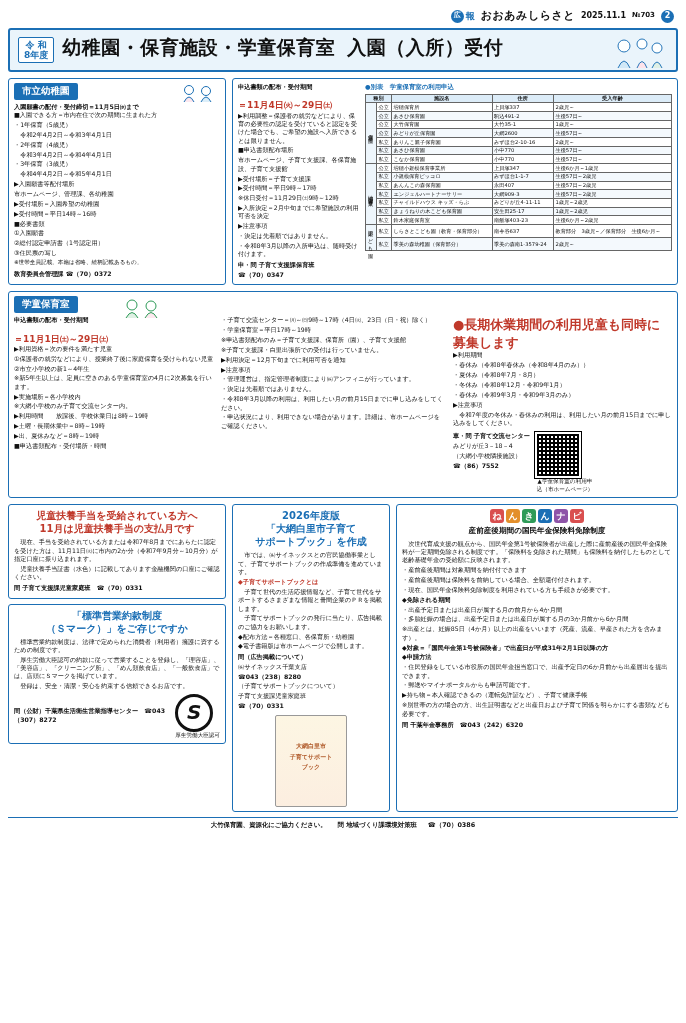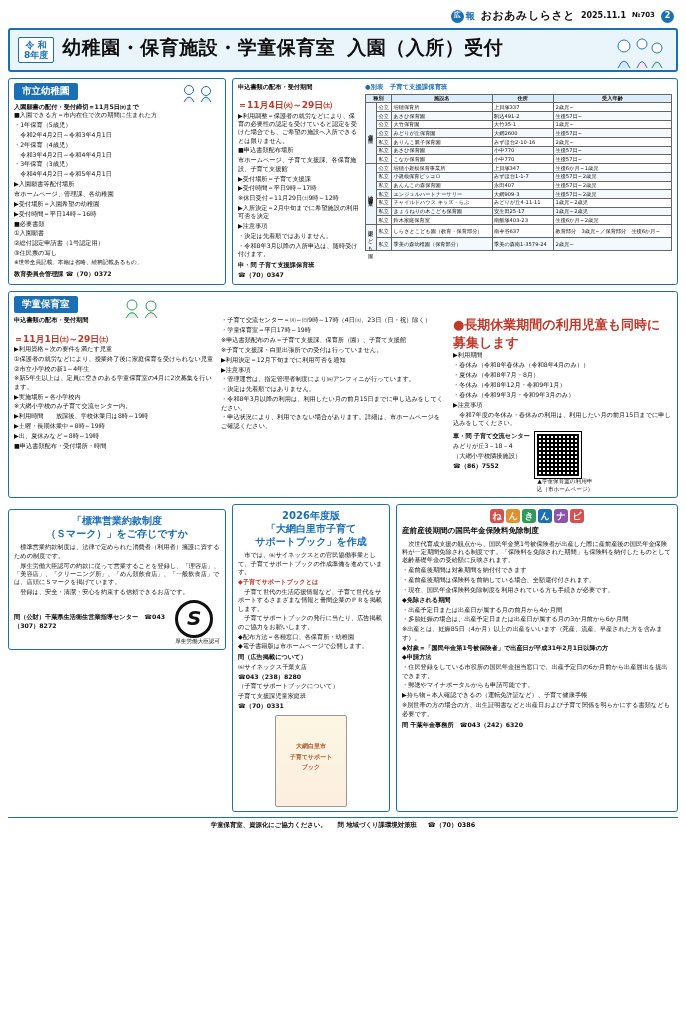--- a/index.html
+++ b/index.html
@@ -200,21 +200,21 @@
           <p>※休日受付＝11月29日㈯9時～12時</p>
           <p>▶入所決定＝2月中旬までに希望施設の利用可否を決定</p>
           <p>▶注意事項</p>
           <p>・決定は先着順ではありません。</p>
           <p>・令和8年3月以降の入所申込は、随時受け付けます。</p>
           <p></p>
           <p class="bold" style="margin-top:2px">申・問 子育て支援課保育班</p>
           <p class="bold">☎（70）0347</p>
         </div>
         <div style="flex:1">
-          <div class="bold blue" style="font-size:6.4px;margin-bottom:2px">●別表　子育て支援課保育班</div>
+          <div class="bold blue" style="font-size:6.4px;margin-bottom:2px">●別表　学童保育室の利用申込</div>
           <table class="fac">
             <thead>
               <tr>
                 <th colspan="2">種別</th>
                 <th>施設名</th>
                 <th>住所</th>
                 <th>受入年齢</th>
               </tr>
             </thead>
             <tbody id="fac-body">
@@ -380,20 +380,29 @@
             <div class="small" style="width:60px">▲学童保育室の利用申込（市ホームページ）</div>
           </div>
         </div>
       </div>
     </div>
   </div>
 
   <div class="cols" style="margin-top:6px; align-items:stretch">
 
     <div style="width:218px">
+      <div class="box">
+        <div class="band-title">
+          <div>児童扶養手当を受給されている方へ</div>
+          <div>11月は児童扶養手当の支払月です</div>
+        </div>
+        <p>　現在、手当を受給されている方または令和7年8月までにあらたに認定を受けた方は、11月11日㈫に市内の2か分（令和7年9月分～10月分）が指定口座に振り込まれます。</p>
+        <p>　児童扶養手当証書（水色）に記載してあります金融機関の口座にご確認ください。</p>
+        <p class="bold" style="margin-top:2px">問 子育て支援課児童家庭班　☎（70）0331</p>
+      </div>
 
       <div class="box" style="margin-top:5px">
         <div class="band-title blue">
           <div>「標準営業約款制度</div>
           <div>（Ｓマーク）」をご存じですか</div>
         </div>
         <p>　標準営業約款制度は、法律で定められた消費者（利用者）擁護に資するための制度です。</p>
         <p>　厚生労働大臣認可の約款に従って営業することを登録し、「理容店」、「美容店」、「クリーニング所」、「めん類飲食店」、「一般飲食店」では、店頭にＳマークを掲げています。</p>
         <p>　登録は、安全・清潔・安心を約束する信頼できるお店です。</p>
         <div style="display:flex; align-items:center; gap:6px; margin-top:3px">
@@ -440,40 +449,40 @@
     <div style="flex:1">
       <div class="box" style="height:100%">
         <div class="nenkin-title" id="nenkin-chars">
             <span class="nenkin-ch" style="background: rgb(217, 79, 79);">ね</span>
             <span class="nenkin-ch" style="background: rgb(227, 143, 43);">ん</span>
             <span class="nenkin-ch" style="background: rgb(46, 155, 88);">き</span>
             <span class="nenkin-ch" style="background: rgb(27, 111, 181);">ん</span>
             <span class="nenkin-ch" style="background: rgb(142, 84, 168);">ナ</span>
             <span class="nenkin-ch" style="background: rgb(217, 79, 79);">ビ</span>
           </div>
-        <div class="bold" style="font-size:7.6px; margin-bottom:3px">産前産後期間の国民年金保険料免除制度</div>
+        <div class="bold" style="text-align:center; font-size:7.6px; margin-bottom:3px">産前産後期間の国民年金保険料免除制度</div>
         <p>　次世代育成支援の観点から、国民年金第1号被保険者が出産した際に産前産後の国民年金保険料が一定期間免除される制度です。「保険料を免除された期間」も保険料を納付したものとして老齢基礎年金の受給額に反映されます。</p>
         <p>・産前産後期間は対象期間を納付付できます</p>
         <p>・産前産後期間は保険料を前納している場合、全額還付付されます。</p>
         <p>・現在、国民年金保険料免除制度を利用されている方も手続きが必要です。</p>
         <p class="bold">◆免除される期間</p>
         <p>・出産予定日または出産日が属する月の前月から4か月間</p>
         <p>・多胎妊娠の場合は、出産予定日または出産日が属する月の3か月前から6か月間</p>
         <p>※出産とは、妊娠85日（4か月）以上の出産をいいます（死産、流産、早産された方を含みます）。</p>
         <p class="bold">◆対象＝「国民年金第1号被保険者」で出産日が平成31年2月1日以降の方</p>
         <p class="bold">◆申請方法</p>
         <p>・住民登録をしている市役所の国民年金担当窓口で、出産予定日の6か月前から出産届出を提出できます。</p>
         <p>・郵送やマイナポータルからも申請可能です。</p>
         <p>▶持ち物＝本人確認できるの（運転免許証など）、子育て健康手帳</p>
         <p>※別世帯の方の場合の方、出生証明書などと出産日および子育て関係を明らかにする書類なども必要です。</p>
         <p class="bold" style="margin-top:3px">問 千葉年金事務所　☎043（242）6320</p>
       </div>
     </div>
   </div>
 
   <div class="footer">
-    <span>学童保育室、資源化にご協力ください。</span>
+    <span>大竹保育園、資源化にご協力ください。</span>
     　
     <span>問 地域づくり課環境対策班</span>
     　
     <span>☎（70）0386</span>
   </div>
 </div>
 
 </body></html>

